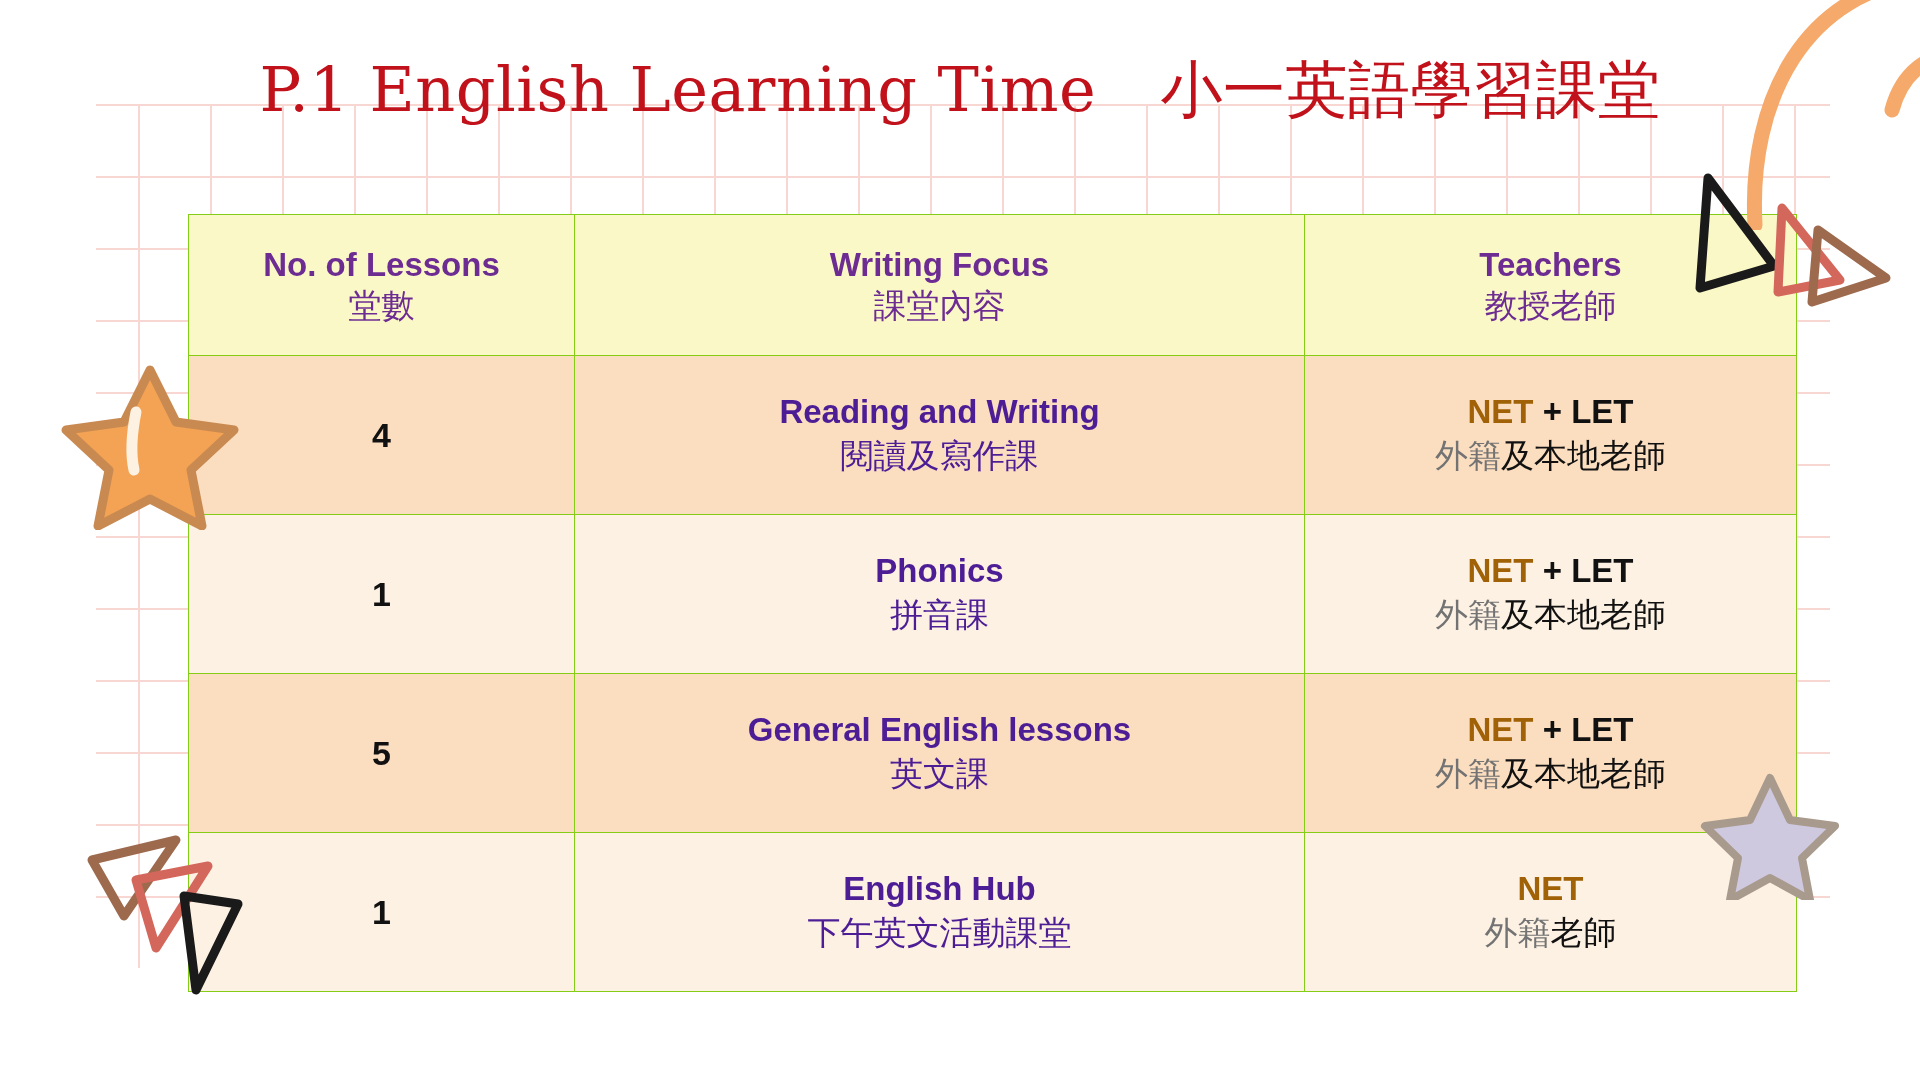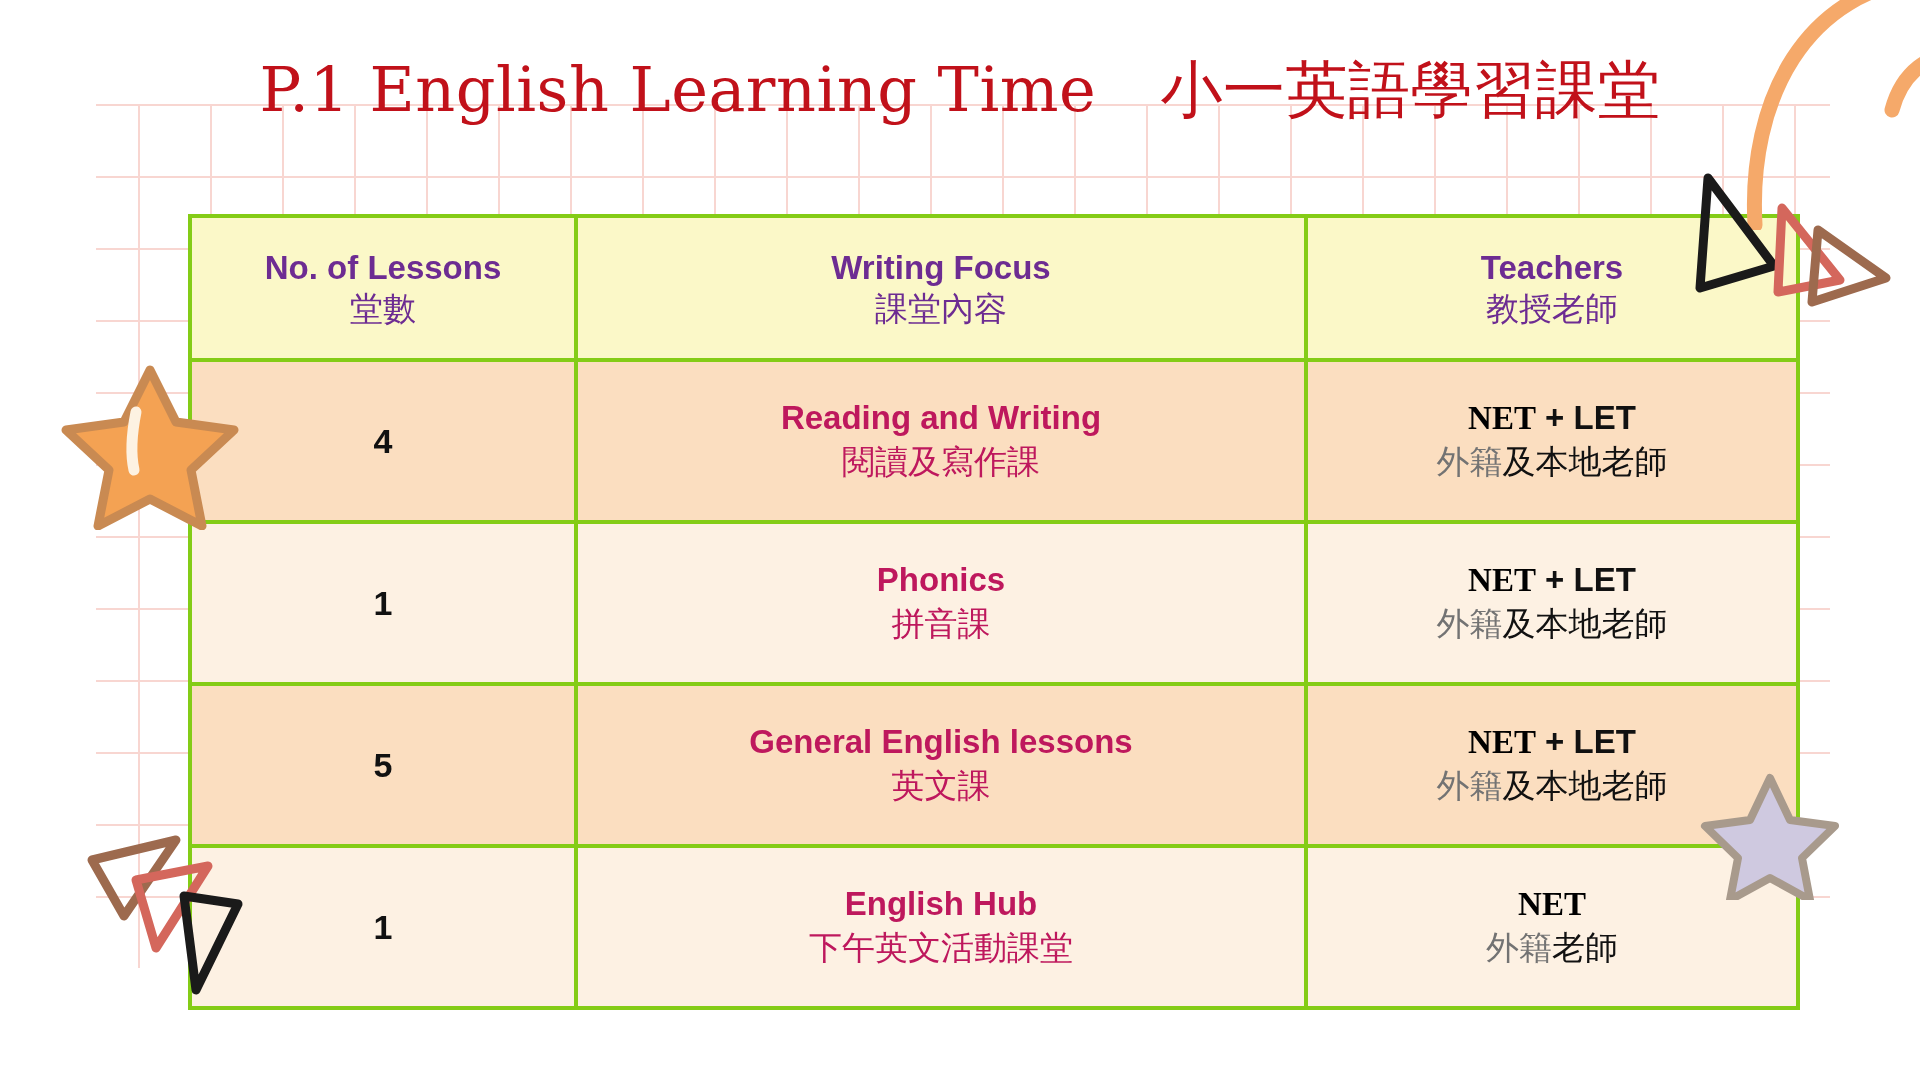--- a/index.html
+++ b/index.html
@@ -33,45 +33,45 @@
   }
   #title .zh{font-family:Liberation Serif, serif;font-weight:400;margin-left:44px;}
 
   
   #tablewrap{position:absolute;left:188px;top:214px;width:1608px;z-index:5;}
   table{border-collapse:collapse;width:1608px;table-layout:fixed;}
   col.c1{width:386px;}
   col.c2{width:730px;}
   col.c3{width:492px;}
   th,td{
-    border:4px solid #84cc16;
+    border:1px solid #84cc16;
     text-align:center;vertical-align:middle;
     padding:6px 13px;
   }
   thead th{
     background:#fbf8c8;color:#6d2c92;
     font-size:33px;line-height:41px;font-weight:700;
     height:128px;
   }
   thead th .zh{
     display:block;font-weight:400;font-size:33px;line-height:42px;
     font-family:"DejaVu Sans","Liberation Sans",sans-serif;
   }
   tbody td{height:146px;font-size:30px;}
   tbody tr.shadeA td{background:#fbdec0;}
   tbody tr.shadeB td{background:#fdf1e3;}
   td.num{font-size:34px;font-weight:700;color:#111;}
-  td.focus{color:#be185d;}
+  td.focus{color:#4c1d95;}
   td.focus .en{display:block;font-size:33px;line-height:42px;font-weight:700;}
   td.focus .zh{display:block;font-size:33px;line-height:46px;font-weight:400;
     font-family:"DejaVu Sans","Liberation Sans",sans-serif;}
   td.teach .en{display:block;font-size:33px;line-height:42px;font-weight:700;color:#111;}
   td.teach .zh{display:block;font-size:33px;line-height:46px;font-weight:400;color:#111;
     font-family:"DejaVu Sans","Liberation Sans",sans-serif;}
-  .net{color:#000000;font-family:Liberation Serif, serif;}
+  .net{color:#a16207;}
   .blue{color:#737373;}
 
   
   .deco{position:absolute;z-index:4;pointer-events:none;}
   #arc-topright{right:-10px;top:-40px;z-index:7;}
   #star-left{left:58px;top:360px;z-index:7;}
   #star-right{left:1700px;top:770px;z-index:7;}
   #tri-topright{left:1690px;top:170px;z-index:7;}
   #tri-bottomleft{left:80px;top:820px;z-index:7;}
 </style>

